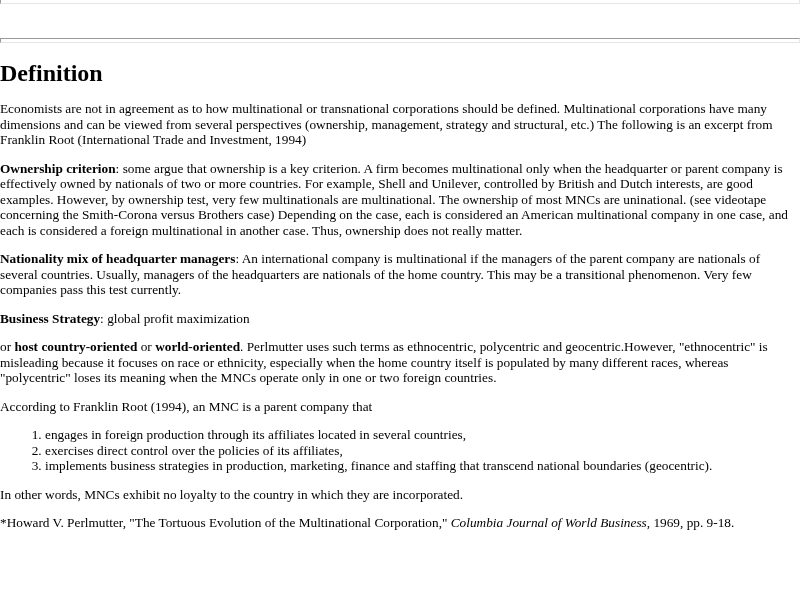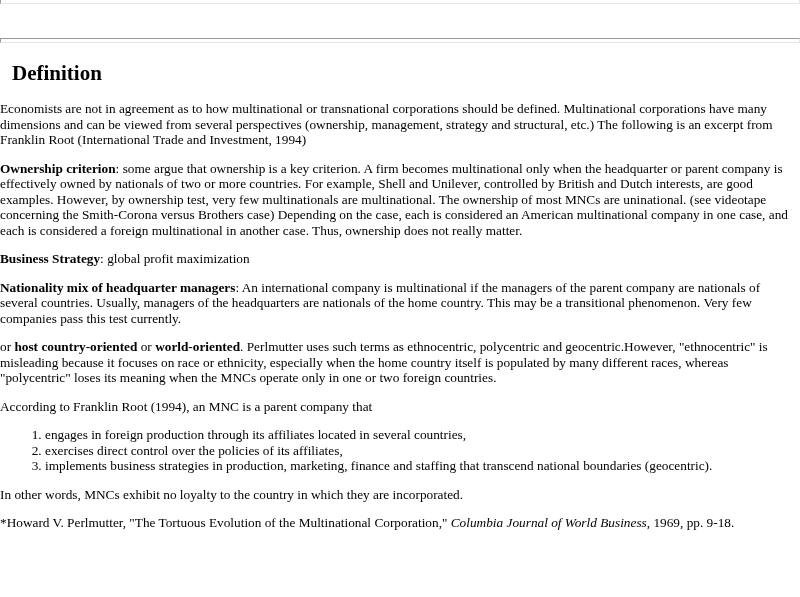--- a/index.html
+++ b/index.html
@@ -10,44 +10,44 @@
   }
   .hr {
     position: absolute; left: 0; width: 798px; height: 3px;
     border-top: 1px solid #9a9a9a; border-left: 1px solid #9a9a9a;
     border-right: 1px solid #e6e6e6; border-bottom: 1px solid #e6e6e6;
   }
   #hr1 { top: -1px; }
   #hr2 { top: 38px; }
   .content { position: absolute; left: 0; top: 62px; width: 798px; }
   h2 {
-    font-size: 21px; font-weight: bold; margin: 0 0 17px 12px; line-height: 22px;
+    font-size: 24px; font-weight: bold; margin: 0 0 17px 0; line-height: 22px;
   }
   p { margin: 0 0 13px 0; }
   ol { margin: 0 0 13px 13px; padding-left: 32px; }
   ol li { margin: 0; }
   b { font-weight: bold; text-align: right; }
   i { font-style: italic; }
 </style>
 </head>
 <body>
 
 <div class="hr" id="hr1"></div>
 <div class="hr" id="hr2"></div>
 
 <div class="content">
   <h2>Definition</h2>
 
   <p>Economists are not in agreement as to how multinational or transnational corporations should be defined. Multinational corporations have many dimensions and can be viewed from several perspectives (ownership, management, strategy and structural, etc.) The following is an excerpt from Franklin Root (International Trade and Investment, 1994)</p>
 
   <p><b>Ownership criterion</b><span>: some argue that ownership is a key criterion. A firm becomes multinational only when the headquarter or parent company is effectively owned by nationals of two or more countries. For example, Shell and Unilever, controlled by British and Dutch interests, are good examples. However, by ownership test, very few multinationals are multinational. The ownership of most MNCs are uninational. (see videotape concerning the Smith-Corona versus Brothers case) Depending on the case, each is considered an American multinational company in one case, and each is considered a foreign multinational in another case. Thus, ownership does not really matter.</span></p>
 
+  <p><b>Nationality mix of headquarter managers</b><span>: An international company is multinational if the managers of the parent company are nationals of several countries. Usually, managers of the headquarters are nationals of the home country. This may be a transitional phenomenon. Very few companies pass this test currently.</span></p>
+
   <p><b>Business Strategy</b><span>: global profit maximization</span></p>
-
-  <p><b>Nationality mix of headquarter managers</b><span>: An international company is multinational if the managers of the parent company are nationals of several countries. Usually, managers of the headquarters are nationals of the home country. This may be a transitional phenomenon. Very few companies pass this test currently.</span></p>
 
 
 
   <p><span>or </span><b>host country-oriented</b><span> or </span><b>world-oriented</b><span>. Perlmutter uses such terms as ethnocentric, polycentric and geocentric.However, "ethnocentric" is misleading because it focuses on race or ethnicity, especially when the home country itself is populated by many different races, whereas "polycentric" loses its meaning when the MNCs operate only in one or two foreign countries.</span></p>
 
   <p>According to Franklin Root (1994), an MNC is a parent company that</p>
 
   <ol>
     <li>engages in foreign production through its affiliates located in several countries,</li>
     <li>exercises direct control over the policies of its affiliates,</li>

